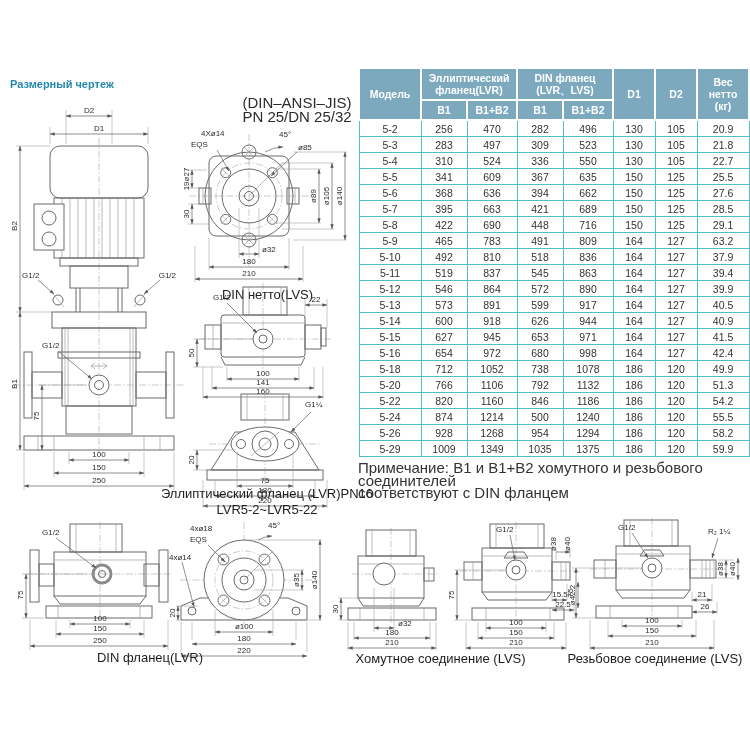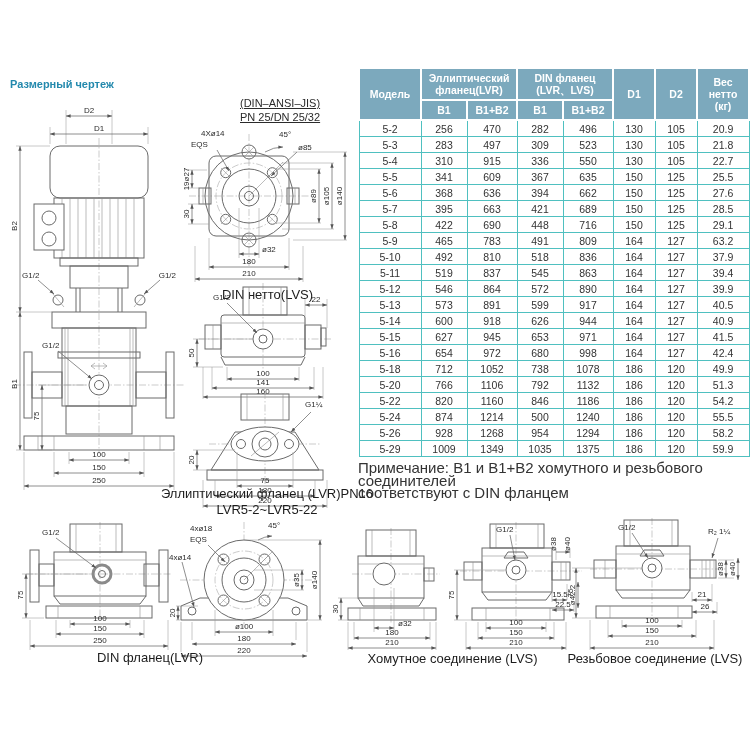--- a/index.html
+++ b/index.html
@@ -13,22 +13,22 @@
   .fw   { fill:#fff; stroke:#6a6a6a; stroke-width:1; }
   .thin { fill:none; stroke:#8f8f8f; stroke-width:.6; }
   .cl   { fill:none; stroke:#a8a8a8; stroke-width:.6; stroke-dasharray:7 2 1.5 2; }
   .dim  { fill:none; stroke:#6a6a6a; stroke-width:.75; marker-start:url(#arw); marker-end:url(#arw); }
   .ldr  { fill:none; stroke:#6a6a6a; stroke-width:.75; marker-end:url(#arw); }
   .ext  { fill:none; stroke:#9a9a9a; stroke-width:.55; }
   text.lbl { font-family:"Liberation Sans",sans-serif; font-size:8px; fill:#2b2b2b; }
 
   #title { left:10px; top:78px; font-size:11px; font-weight:bold; color:#2389ad; }
   .caption { position:absolute; font-size:13px; color:#1c1c1c; text-align:center; }
-  #std-note { left:240px; top:96px; width:114px; text-align:left; font-size:11px;
-              color:#2b2b2b; line-height:14px;text-decoration:underline; }
+  #std-note { left:240px; top:96px; width:114px; text-align:center; font-size:15px;
+              color:#2b2b2b; line-height:14px; }
 
   
   #spec { left:358px; top:67px; }
   #spec table { border-collapse:collapse; table-layout:fixed; width:390px; }
   #spec th { background:#7ca9bd; color:#fff; font-size:10.5px; font-weight:bold;
              border:2px solid #fff; padding:0 1px; line-height:12px; }
   #spec thead tr:first-child th { height:30px;margin-top:40px; }
   #spec thead tr:last-child  th { height:18px; }
   #spec td { border:1px solid #4fc0c0; font-size:10.5px; color:#333; text-align:center;
              height:15px; padding:0; white-space:nowrap; }
@@ -381,21 +381,21 @@
     <path class="ext" d="M34,100v10M94,100v10"></path>
       <path class="dim" d="M34,106H94"></path>
     <text class="lbl" x="64" y="103" text-anchor="middle">100</text>
     <path class="ext" d="M26,100v18M102,100v18"></path>
       <path class="dim" d="M26,116H102"></path>
     <text class="lbl" x="64" y="113" text-anchor="middle">150</text>
     <path class="ext" d="M14,100v28M114,100v28"></path>
       <path class="dim" d="M14,126H114"></path>
     <text class="lbl" x="64" y="123" text-anchor="middle">210</text>
   </svg>
-  <div class="caption abs" style="left:340px;top:651px;width:225px">Хомутное соединение (LVS)</div>
+  <div class="caption abs" style="left:328px;top:651px;width:225px">Хомутное соединение (LVS)</div>
 
   <svg class="abs" style="left:566px;top:518px" width="180" height="136" viewBox="0 0 180 136">
     <path class="cl" d="M86,0V102M24,51H160"></path>
     <g>
       <rect class="ln" x="58" y="2" width="54" height="26"></rect>
       <path class="thin" d="M64,2V28M106,2V28"></path>
       <rect class="ln" x="50" y="28" width="74" height="44"></rect>
       <path class="thin" d="M50,36H124"></path>
       <path class="ln" d="M74,38H98L94,32H78Z"></path>
       <circle class="fw" cx="86" cy="50" r="10"></circle>
@@ -483,21 +483,21 @@
       <td>497</td>
       <td>309</td>
       <td>523</td>
       <td>130</td>
       <td>105</td>
       <td>21.8</td>
     </tr>
           <tr>
       <td>5-4</td>
       <td>310</td>
-      <td>915</td>
+      <td>524</td>
       <td>336</td>
       <td>550</td>
       <td>130</td>
       <td>105</td>
       <td>22.7</td>
     </tr>
           <tr>
       <td>5-5</td>
       <td>341</td>
       <td>609</td>

